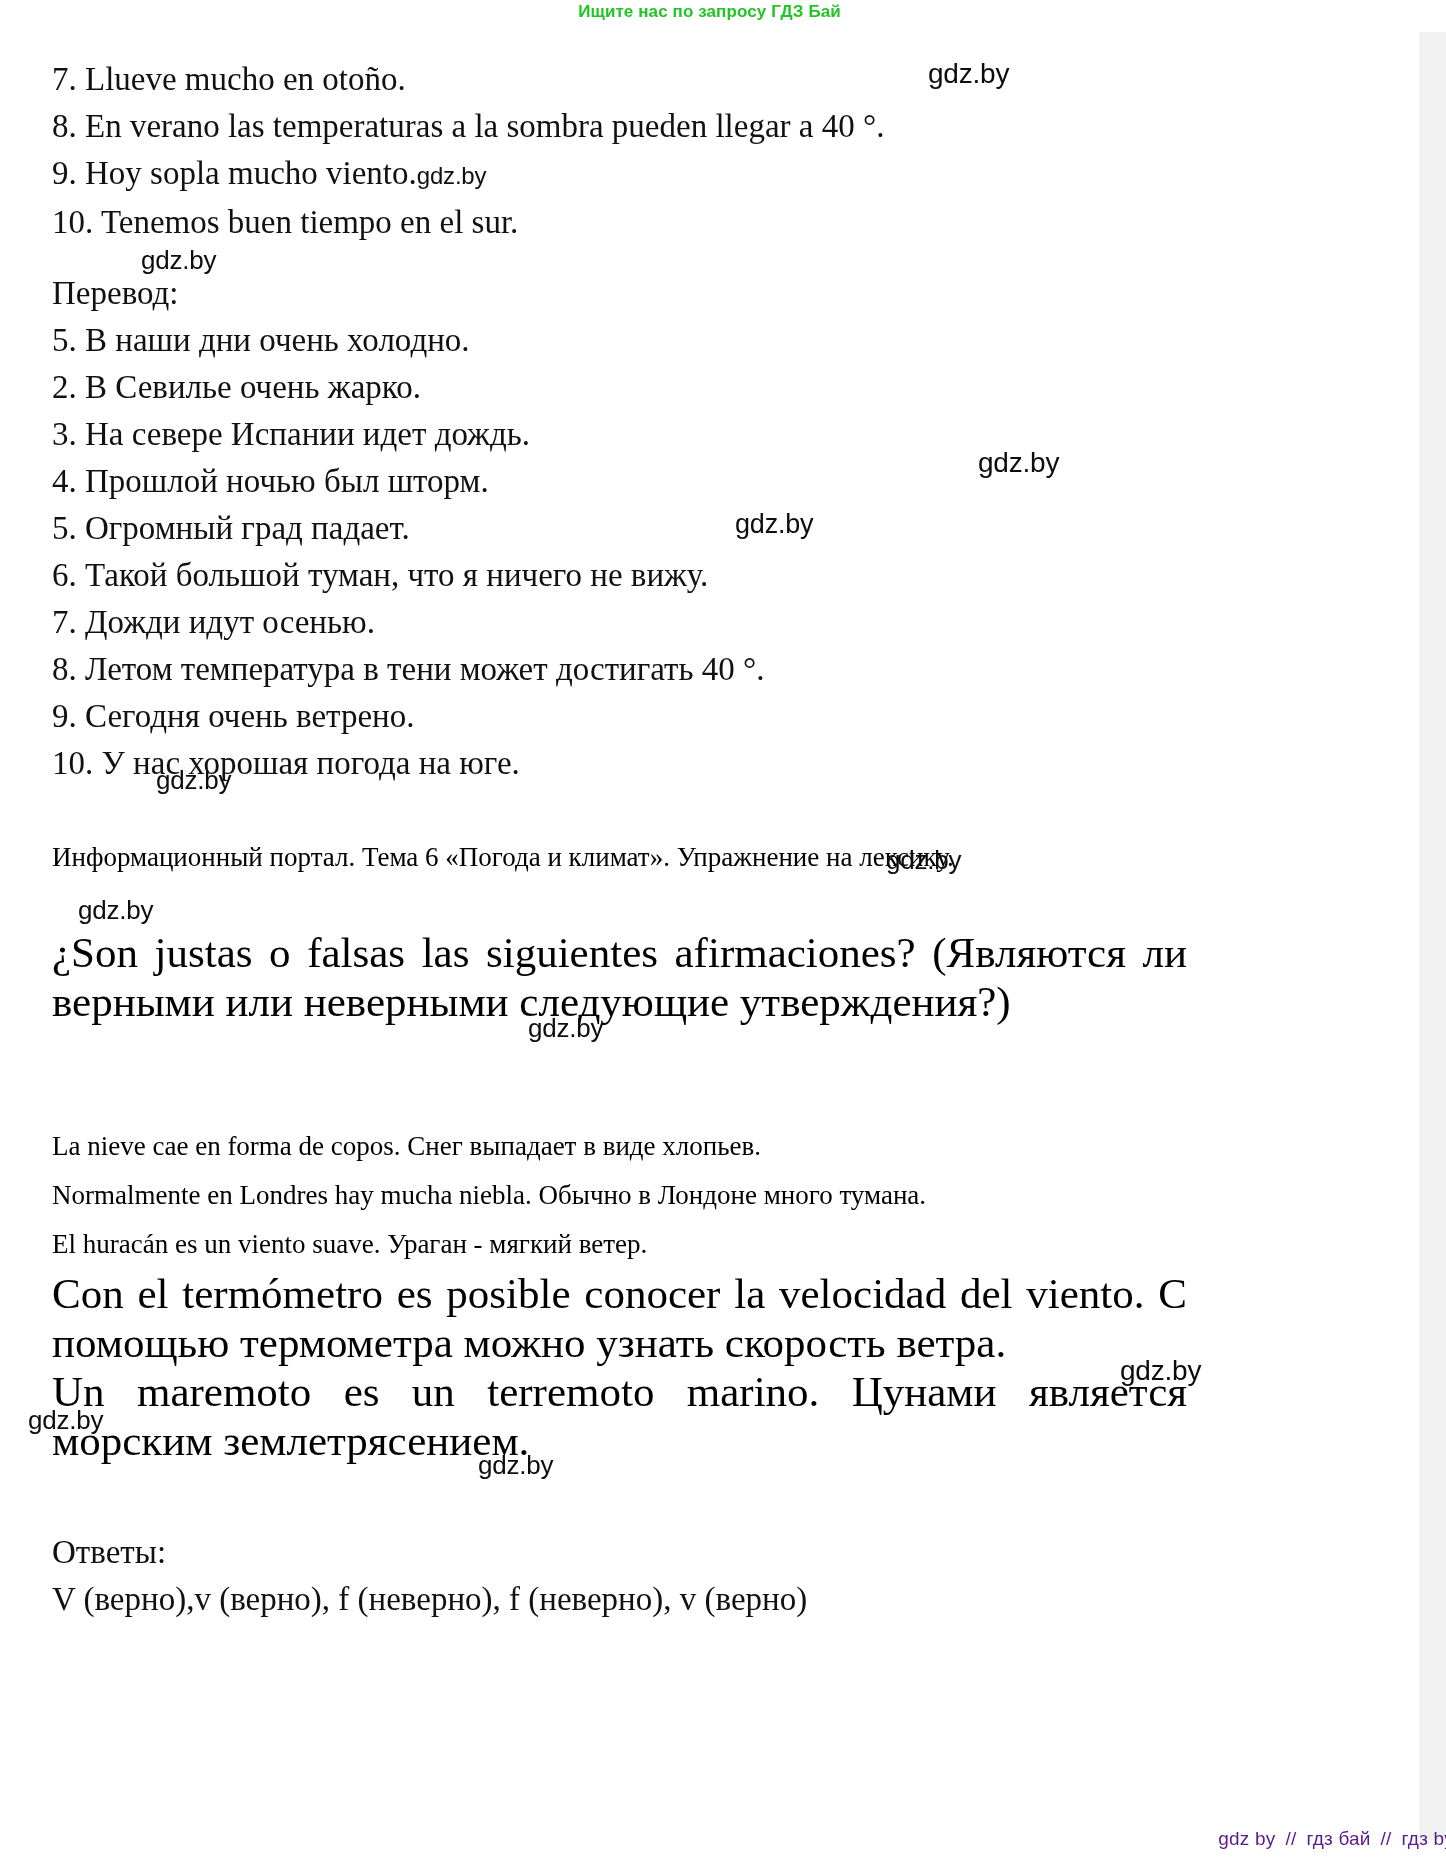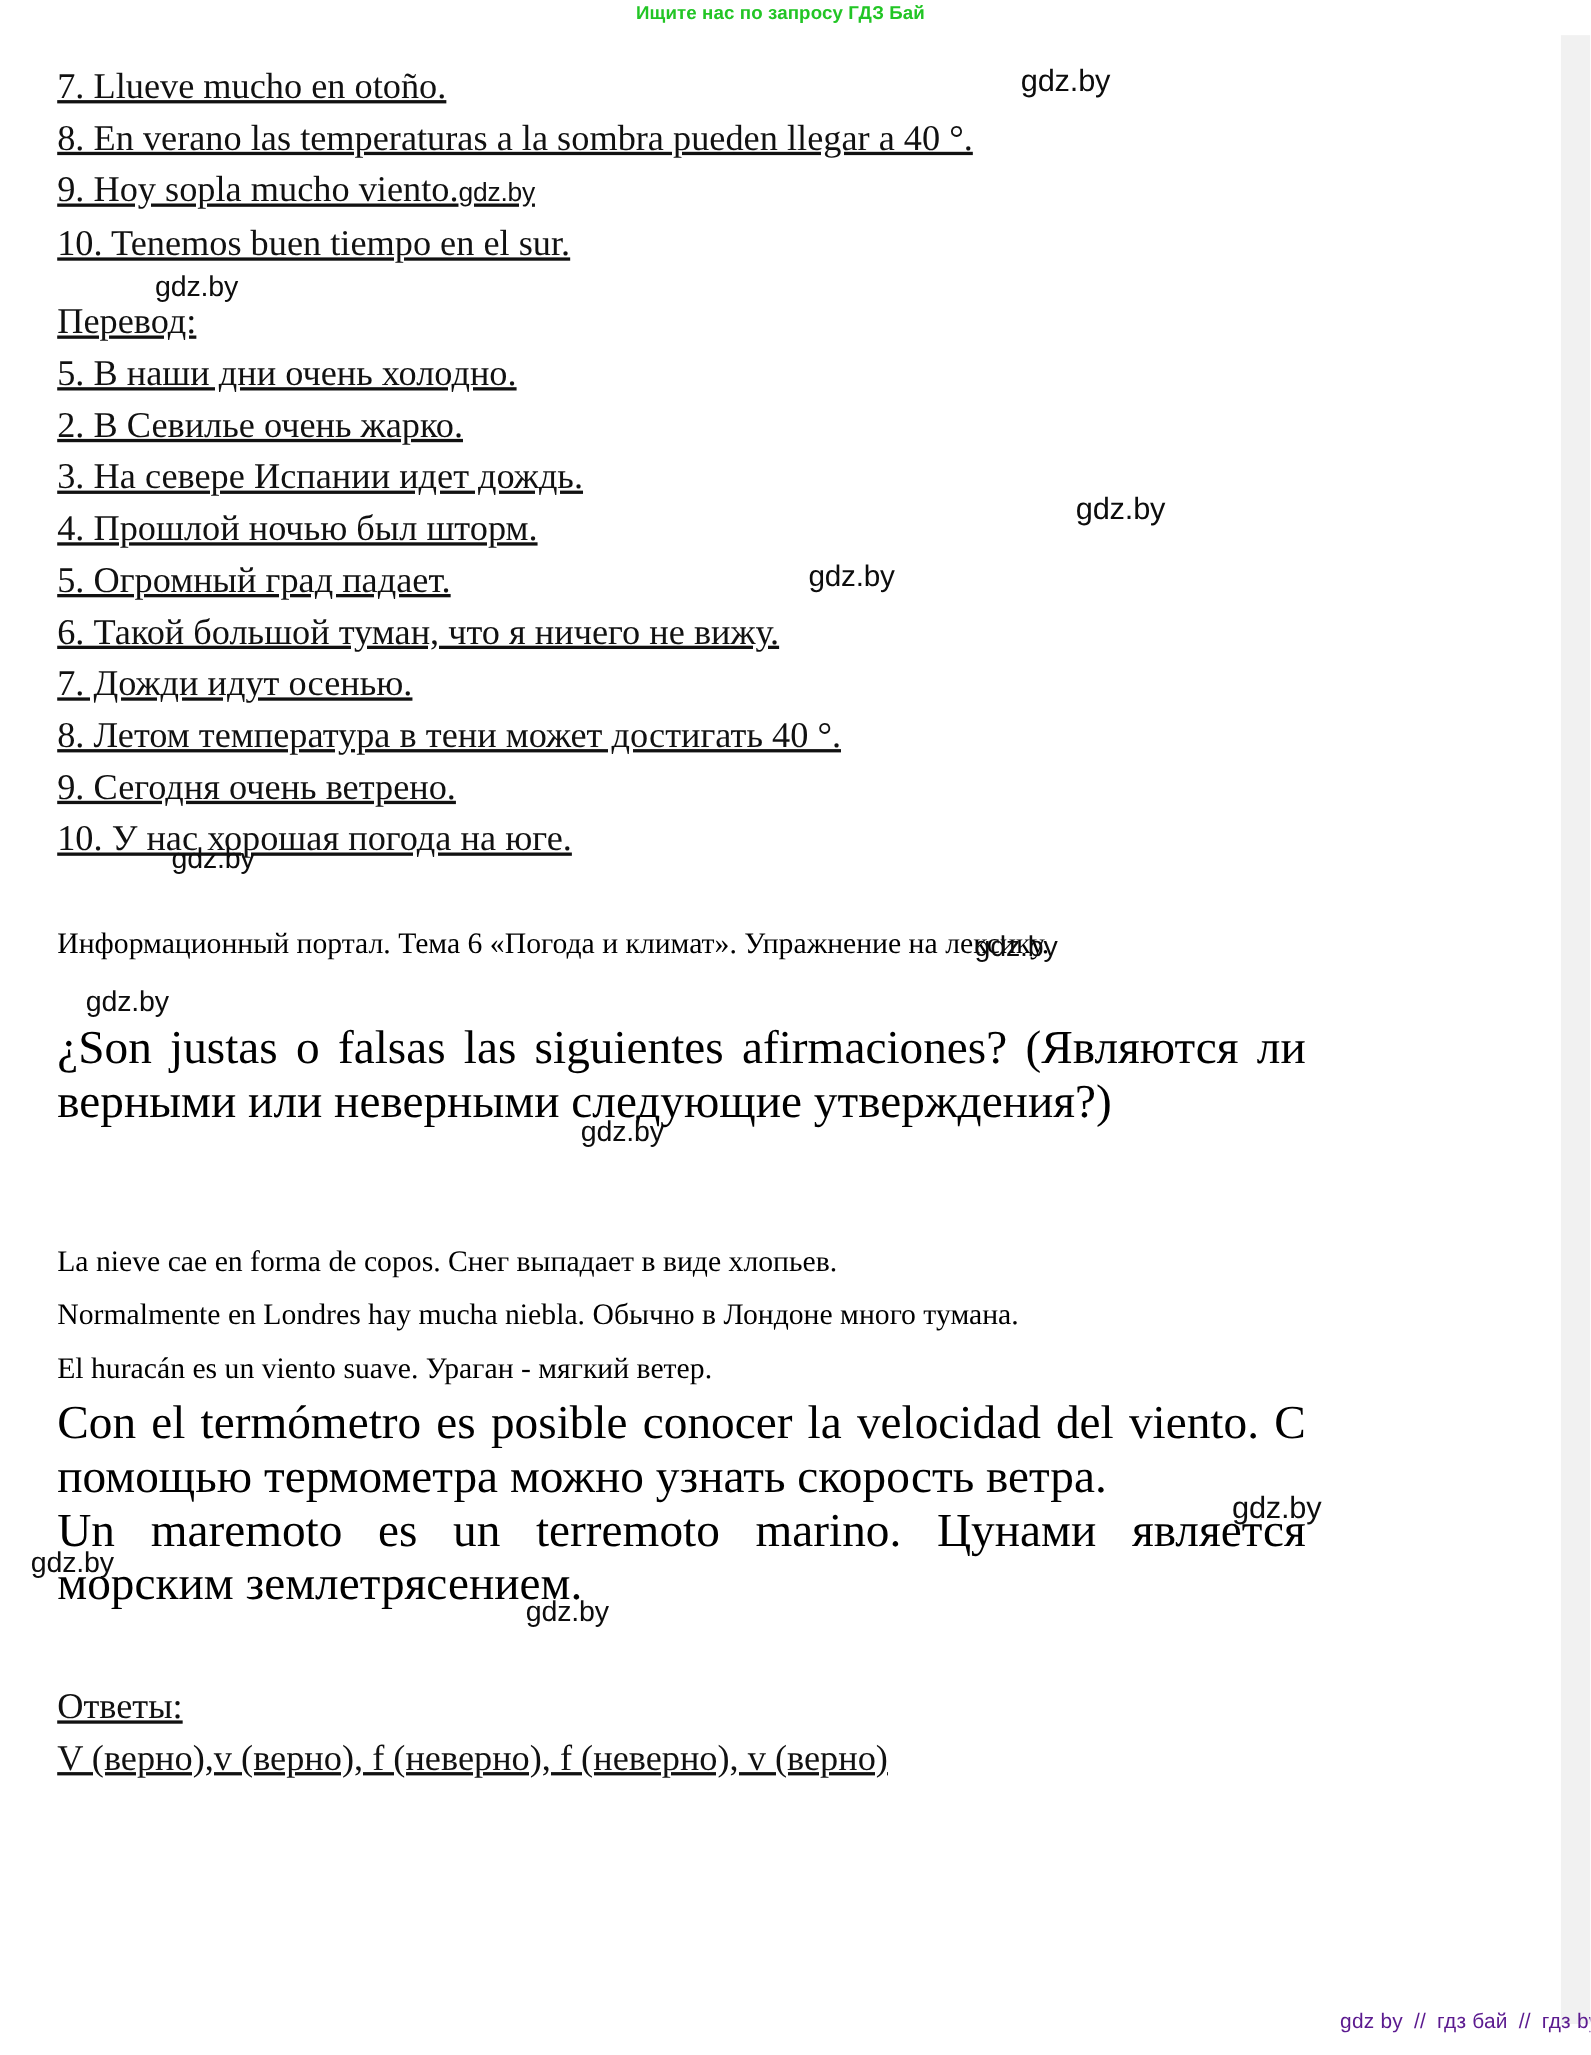--- a/index.html
+++ b/index.html
@@ -43,21 +43,20 @@
     position: absolute;
     left: 52px;
     top: 56px;
     width: 1135px;
   }
   .line {
     font-size: 33px;
     line-height: 47px;
     white-space: nowrap;
     color: #111111;
-    text-decoration: underline;
   }
   .spacer-sm { height: 24px; }
   .spacer-md { height: 44px; }
   .spacer-lg { height: 64px; }
   .spacer-xl { height: 96px; }
 
   .heading-bold {
     font-size: 27px;
     line-height: 53px;
     font-weight: normal;

